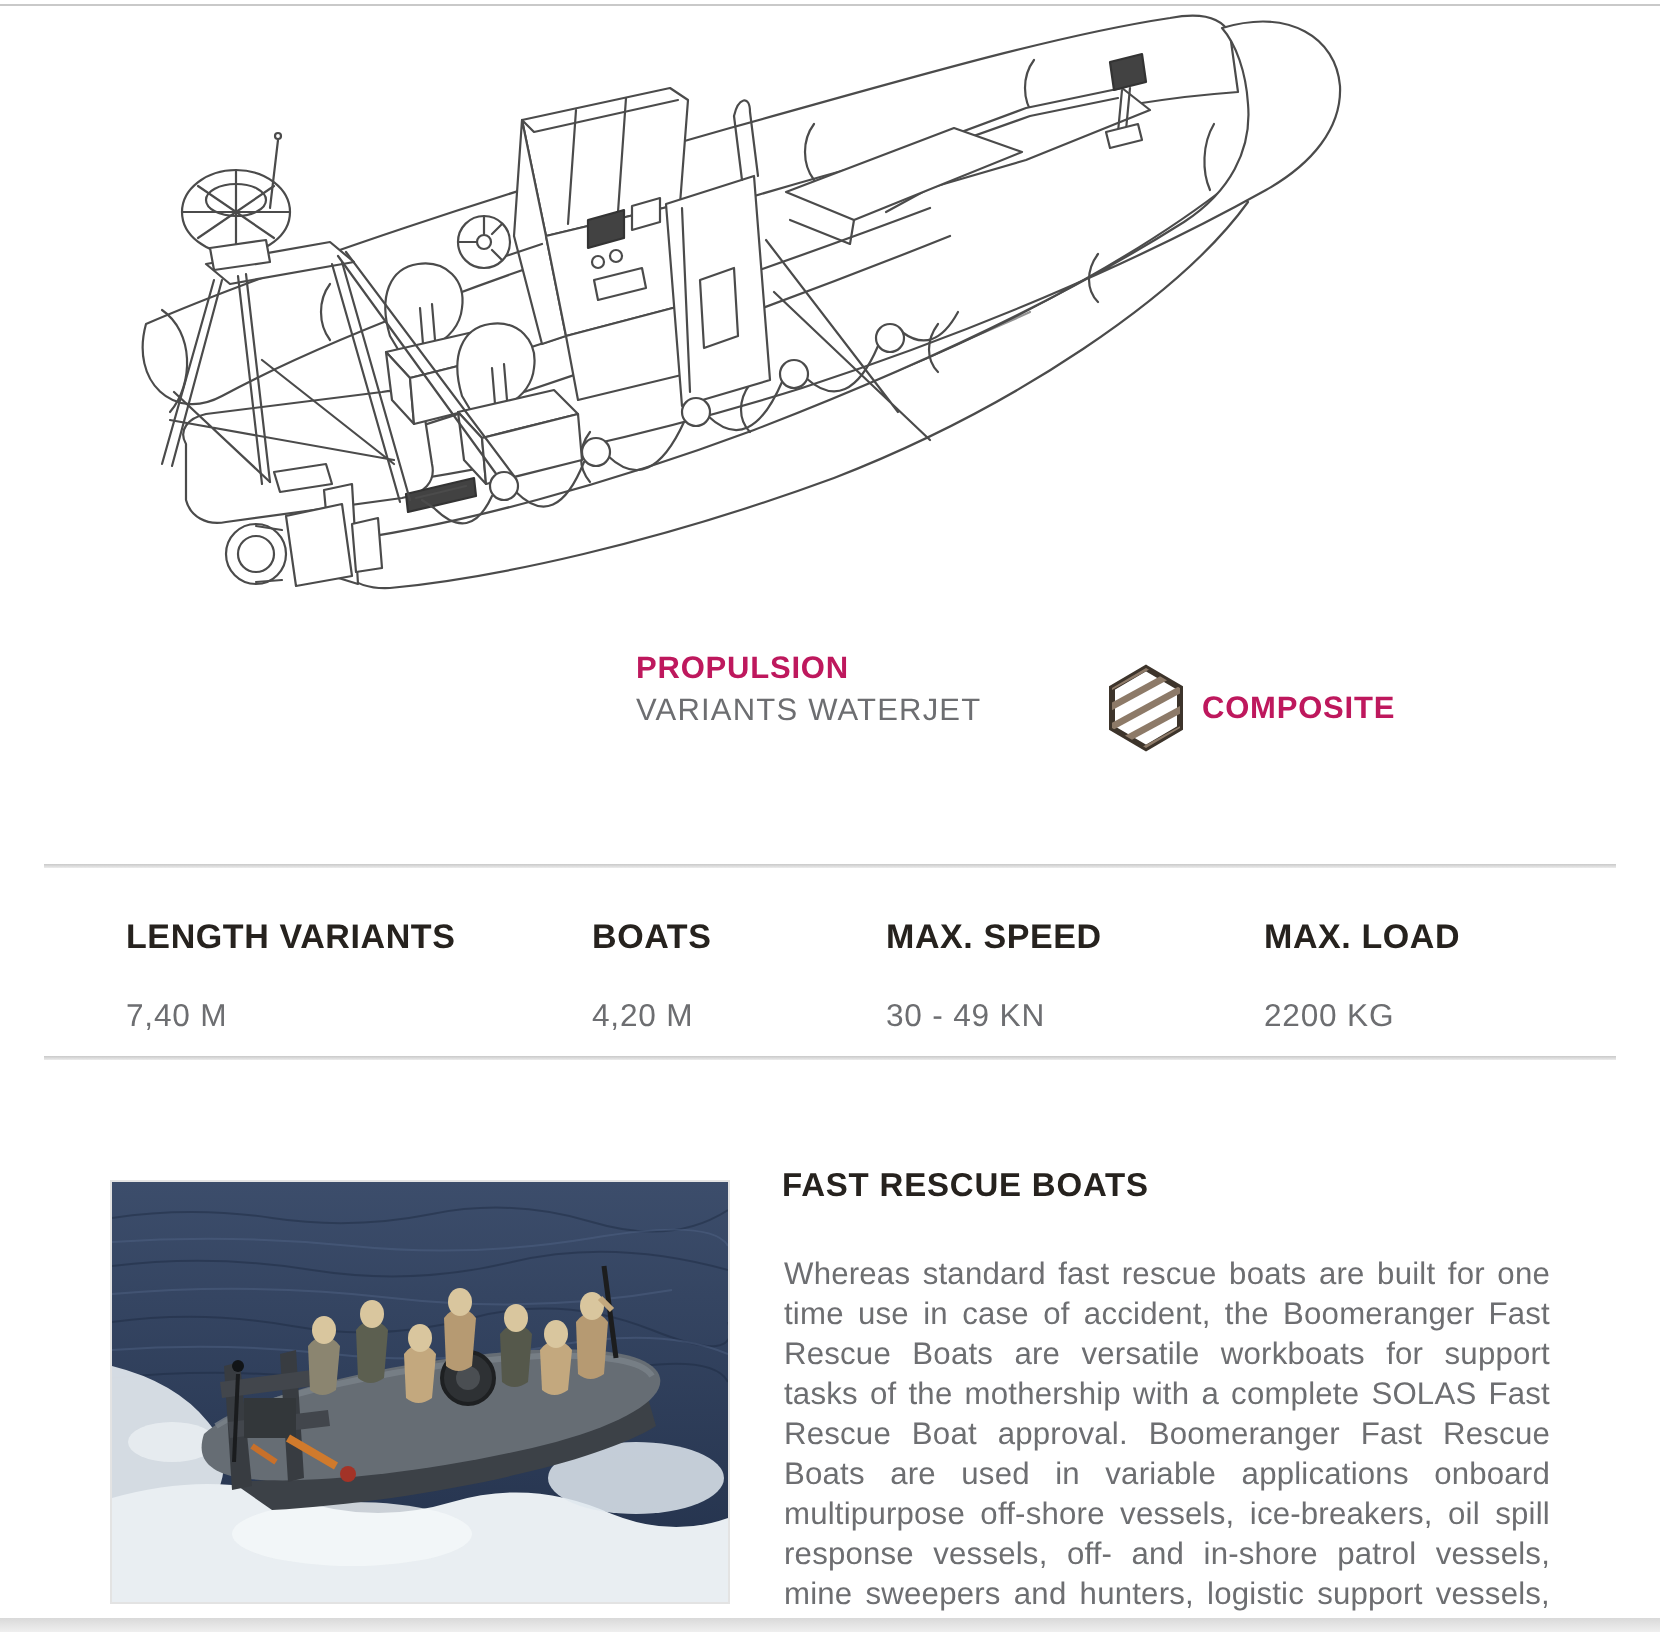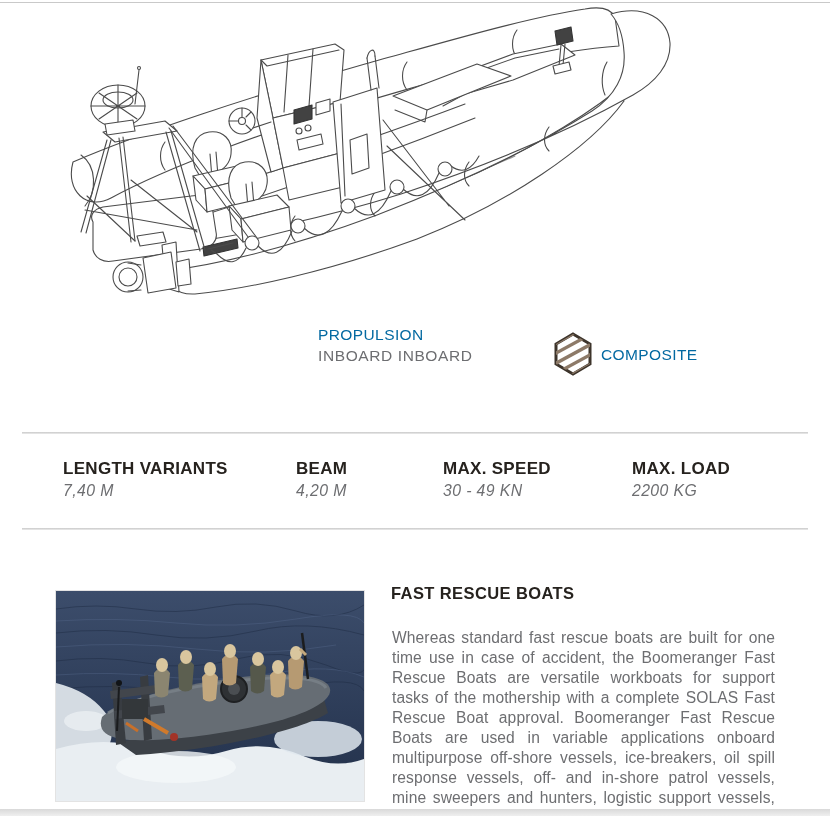--- a/index.html
+++ b/index.html
@@ -5,25 +5,25 @@
   html,body{margin:0;padding:0;}
   body{
     width:830px;height:816px;position:relative;background:#ffffff;
     font-family:"Liberation Sans", sans-serif;overflow:hidden;
     -webkit-font-smoothing:antialiased;
   }
   .abs{position:absolute;}
   .rule{height:2px;background:linear-gradient(#c9c9c9,#ececec);}
   .toprule{height:1px;background:#c9c9c9;}
   .bottombar{height:7px;background:linear-gradient(#d9d9d9,#efefef);}
-  .h-bold{font-weight:normal;color:#0369a1;letter-spacing:.4px;font-size:15.5px;}
+  .h-bold{font-weight:bold;color:#be185d;letter-spacing:.4px;font-size:15.5px;}
   .muted{color:#6d6e71;font-size:15.5px;letter-spacing:.6px;}
   .spec-col{position:absolute;top:459px;}
   .spec-label{font-weight:bold;color:#26221e;font-size:17px;letter-spacing:.3px;}
-  .spec-value{color:#6d6e71;font-size:15.8px;letter-spacing:.4px;margin-top:3px;font-style:italic;}
+  .spec-value{color:#6d6e71;font-size:15.8px;letter-spacing:.4px;margin-top:21px;}
   .article-title{font-weight:bold;color:#26221e;font-size:16.5px;letter-spacing:.4px;}
   .article-body{
     color:#6d6e71;font-size:15.6px;line-height:20px;text-align:justify;
     letter-spacing:.1px;
     margin-top:25px;
   }
   .photo-frame{border:1px solid #e3e3e3;}
   svg{display:block;}
   .lineart path,.lineart circle,.lineart ellipse,.lineart line{
     stroke:#4b4b4b;stroke-width:1.1;fill:none;stroke-linejoin:round;stroke-linecap:round;
@@ -135,21 +135,21 @@
   <circle class="f" cx="400" cy="169" r="7"></circle>
 
   <path class="dk" d="M510,31 L526,27 L528,41 L512,45 Z"></path>
   <path d="M516,45 L514,66 M520,44 L518,65"></path>
   <path class="f" d="M508,66 L524,62 L526,70 L510,74 Z"></path>
 </svg>
 </div>
 
 <div class="abs" style="left:318px;top:326px;">
   <div class="h-bold">PROPULSION</div>
-  <div class="muted" style="margin-top:3px;">INBOARD INBOARD</div>
+  <div class="muted" style="margin-top:3px;">VARIANTS WATERJET</div>
 </div>
 
 <div class="abs" style="left:553px;top:332px;width:40px;height:44px;">
   <svg width="40" height="44" viewBox="0 0 40 44">
     <defs>
       <clipPath id="hexclip">
           <path d="M20,2 L37,12 L37,32 L20,42 L3,32 L3,12 Z"></path>
         </clipPath>
     </defs>
     <path d="M20,2 L37,12 L37,32 L20,42 L3,32 L3,12 Z" fill="#ffffff" stroke="#3d342b" stroke-width="3"></path>
@@ -166,21 +166,21 @@
 <div class="abs h-bold" style="left:601px;top:346px;">COMPOSITE</div>
 
 <div class="abs rule" style="left:22px;top:432px;width:786px;"></div>
 <div class="abs rule" style="left:22px;top:528px;width:786px;"></div>
 
 <div class="spec-col" style="left:63px;">
   <div class="spec-label">LENGTH VARIANTS</div>
   <div class="spec-value">7,40 M</div>
 </div>
 <div class="spec-col" style="left:296px;">
-  <div class="spec-label">BEAM</div>
+  <div class="spec-label">BOATS</div>
   <div class="spec-value">4,20 M</div>
 </div>
 <div class="spec-col" style="left:443px;">
   <div class="spec-label">MAX. SPEED</div>
   <div class="spec-value">30 - 49 KN</div>
 </div>
 <div class="spec-col" style="left:632px;">
   <div class="spec-label">MAX. LOAD</div>
   <div class="spec-value">2200 KG</div>
 </div>

